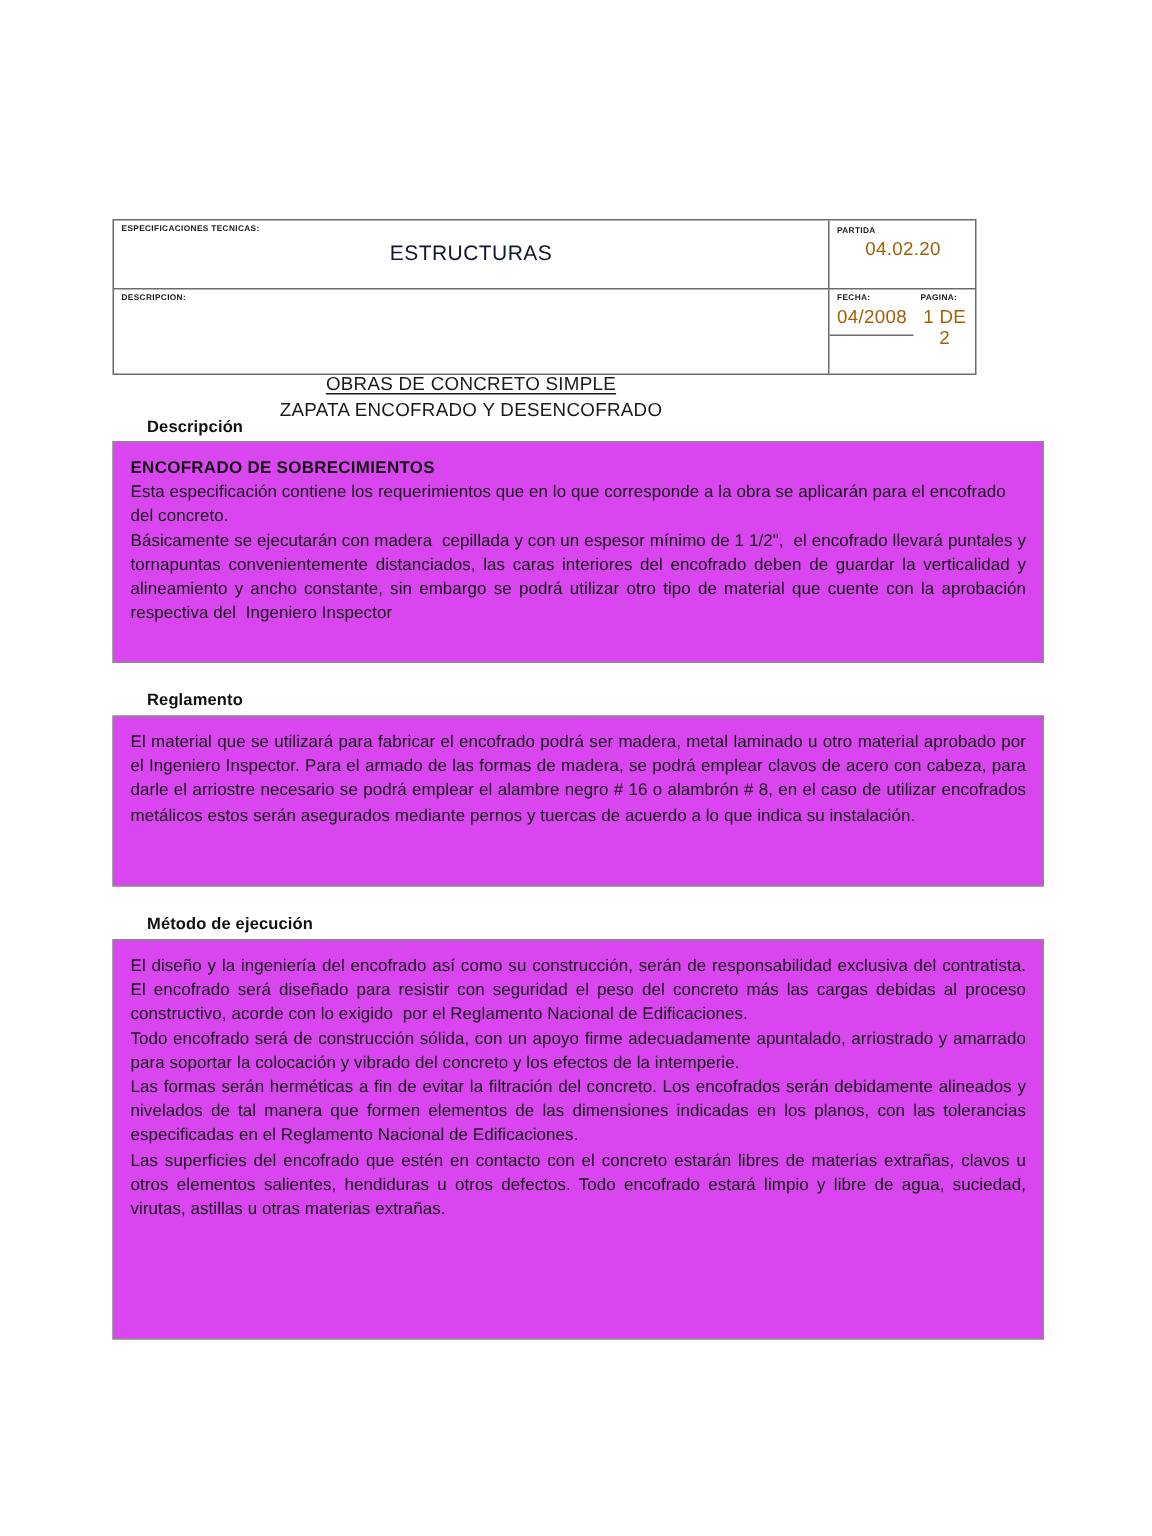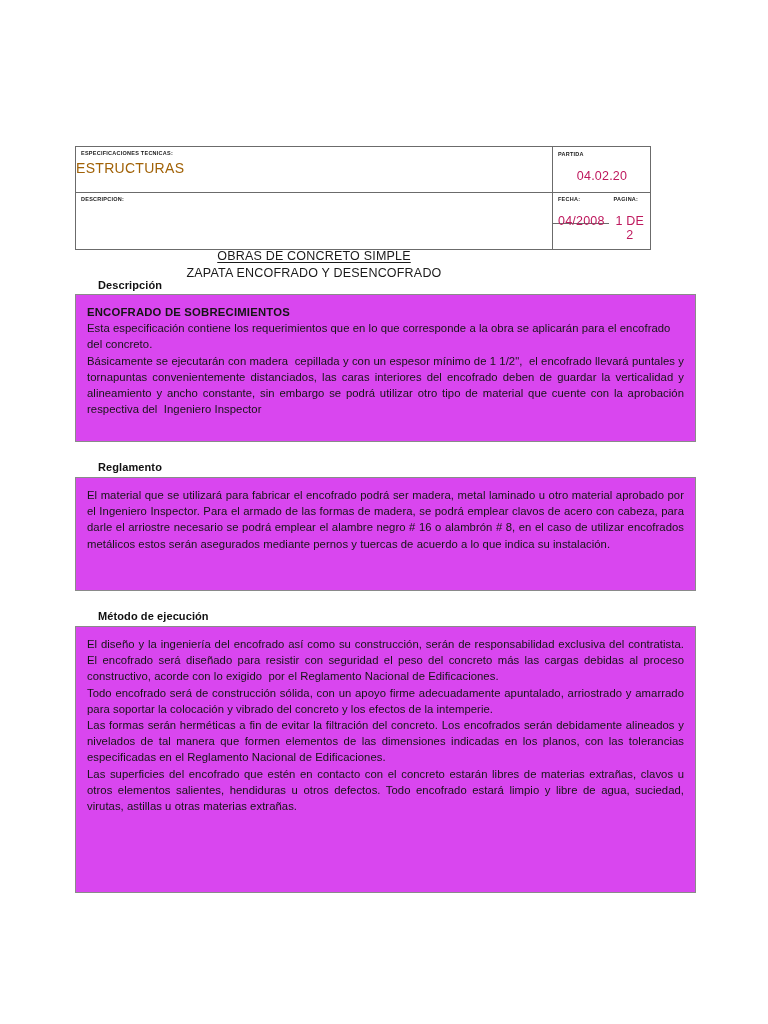--- a/index.html
+++ b/index.html
@@ -83,32 +83,32 @@
     color: #1a1a1a;
     white-space: nowrap;
     font-family: "Liberation Sans", sans-serif;
   }
 
   .hdr-big-center {
     position: absolute;
     left: 0;
     right: 0;
     top: 13px;
-    text-align: left;
+    text-align: center;
     font-size: 14px;
     letter-spacing: 0.3px;
-    color: #a16207;
+    color: #0f172a;
   }
 
   .hdr-value {
     text-align: center;
     font-size: 12.5px;
     letter-spacing: 0.2px;
-    color: #be185d;
-    margin-top: 11px;
+    color: #a16207;
+    margin-top: 1px;
   }
 
   .desc-titles {
     position: absolute;
     left: 0;
     right: 0;
     top: 15px;
     text-align: center;
     line-height: 17px;
     margin-top: 40px;

